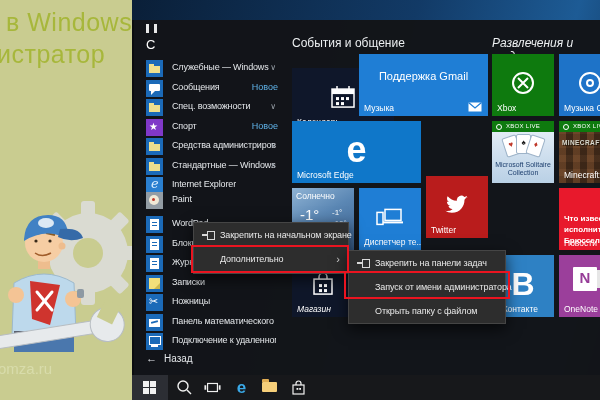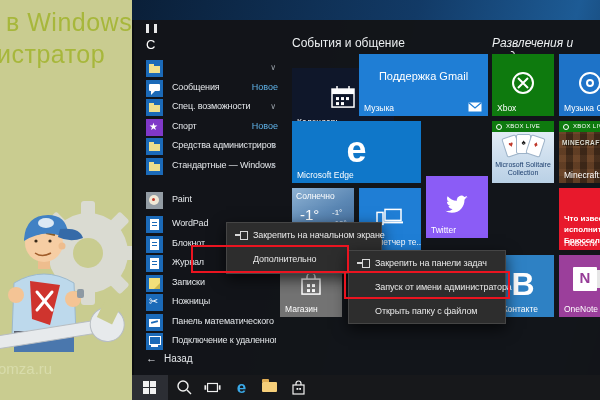--- a/index.html
+++ b/index.html
@@ -179,20 +179,21 @@
       <rect x="6.5" y="9" width="1.8" height="1.8" fill="#f2f2f2"></rect>
         <rect x="9.2" y="9" width="1.8" height="1.8" fill="#f2f2f2"></rect>
     </svg>
   </div>
 
   <div class="frag"></div>
   <div class="grp">C</div>
 
   <div class="arow" style="top:60px">
     <span class="ic f"></span>
+    <span class="alabel">Служебные — Windows</span>
     <span class="achev">∨</span>
   </div>
   <div class="arow" style="top:80px">
     <span class="ic msg"></span>
     <span class="alabel">Сообщения</span>
     <span class="abadge">Новое</span>
   </div>
   <div class="arow" style="top:99px">
     <span class="ic f"></span>
     <span class="alabel">Спец. возможности</span>
@@ -205,20 +206,24 @@
   </div>
   <div class="arow" style="top:138px">
     <span class="ic f"></span>
     <span class="alabel">Средства администрирован...</span>
     <span class="achev">∨</span>
   </div>
   <div class="arow" style="top:158px">
     <span class="ic f"></span>
     <span class="alabel">Стандартные — Windows</span>
     <span class="achev">∧</span>
+  </div>
+  <div class="arow" style="top:177px">
+    <span class="ic ie"></span>
+    <span class="alabel">Internet Explorer</span>
   </div>
   <div class="arow" style="top:192px">
     <span class="ic paint"></span>
     <span class="alabel">Paint</span>
   </div>
   <div class="arow" style="top:216px">
     <span class="ic doc"></span>
     <span class="alabel">WordPad</span>
   </div>
   <div class="arow" style="top:236px">
@@ -323,36 +328,36 @@
 
   <div class="tile" style="left:359px;top:188px;background:#1f7ed5;">
     <svg class="tic" width="28" height="20" viewBox="0 0 28 20">
       <rect x="9" y="2" width="16" height="11" fill="none" stroke="#fff" stroke-width="1.5"></rect>
       <rect x="7" y="14" width="20" height="2" fill="#fff"></rect>
       <rect x="1" y="5" width="6" height="12" fill="#1f7ed5" stroke="#fff" stroke-width="1.5"></rect>
     </svg>
     <span class="lbl">Диспетчер те...</span>
   </div>
 
-  <div class="tile" style="left:426px;top:176px;background:#8b5cf6;">
+  <div class="tile" style="left:426px;top:176px;background:#b91c1c;">
     <svg class="tic" width="26" height="22" viewBox="0 0 24 20">
       <path fill="#fff" d="M22 2.9c-.8.4-1.6.6-2.4.7.9-.5 1.5-1.3 1.8-2.3-.8.5-1.7.8-2.6 1A4.1 4.1 0 0 0 11.8 5c0 .3 0 .6.1.9C8.4 5.7 5.4 4.1 3.4 1.6c-.4.6-.6 1.3-.6 2.1 0 1.4.7 2.7 1.8 3.4-.7 0-1.3-.2-1.9-.5v.1c0 2 1.4 3.6 3.3 4-.3.1-.7.1-1.1.1-.3 0-.5 0-.8-.1.5 1.6 2 2.8 3.8 2.9A8.3 8.3 0 0 1 1 15.2 11.7 11.7 0 0 0 7.3 17c7.5 0 11.6-6.2 11.6-11.6v-.5c.8-.6 1.5-1.3 2.1-2z"></path>
     </svg>
     <span class="lbl">Twitter</span>
   </div>
 
 
   <div class="tile t-news" style="left:559px;top:188px;">
     <span class="nl" style="top:26px;">Что известн</span>
     <span class="nl" style="top:37px;">исполнител</span>
     <span class="nl" style="top:48px;">Брюсселе</span>
     <span class="lbl" style="bottom:2px;">Новости</span>
   </div>
 
-  <div class="tile" style="left:280px;top:255px;background:#737373;">
+  <div class="tile" style="left:292px;top:255px;background:#0f172a;font-style:italic;">
     <svg class="tic" width="22" height="24" viewBox="0 0 22 24">
       <rect x="2" y="7" width="18" height="15" fill="none" stroke="#fff" stroke-width="1.5"></rect>
       <path d="M7,7 V5 a4,4 0 0 1 8,0 V7" fill="none" stroke="#fff" stroke-width="1.5"></path>
       <g fill="#fff">
           <rect x="7" y="12" width="3" height="3"></rect>
           <rect x="12" y="12" width="3" height="3"></rect>
           <rect x="7" y="17" width="3" height="3"></rect>
           <rect x="12" y="17" width="3" height="3"></rect>
         </g>
     </svg>
@@ -364,21 +369,21 @@
     <span class="lbl">ВКонтакте</span>
   </div>
 
   <div class="tile" style="left:559px;top:255px;background:#9b3f9b;">
     <div class="on-book">
       <div class="on-n">N</div>
     </div>
     <span class="lbl">OneNote</span>
   </div>
 
-  <div class="menu" style="left:193px;top:222px;width:154px;height:50px;margin-left:33px;">
+  <div class="menu" style="left:193px;top:222px;width:154px;height:50px;">
     <div class="mrow">
       <span class="pinic"></span>
       <span class="mtext">Закрепить на начальном экране</span>
     </div>
     <div class="mrow">
       <span class="mtext">Дополнительно</span>
       <span class="mchev">›</span>
     </div>
   </div>
   <div class="redbox" style="left:191px;top:245px;width:154px;height:24px;"></div>

